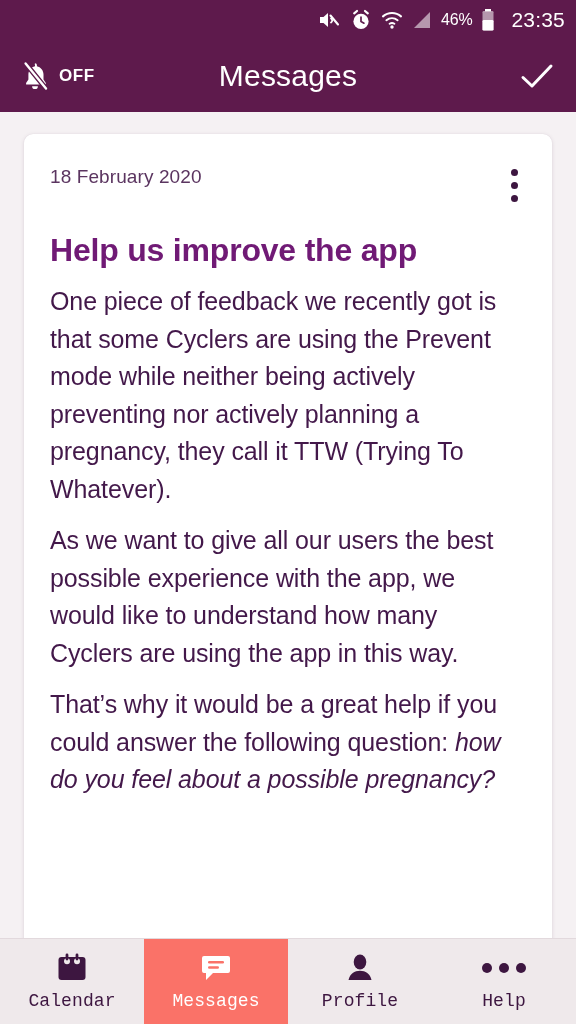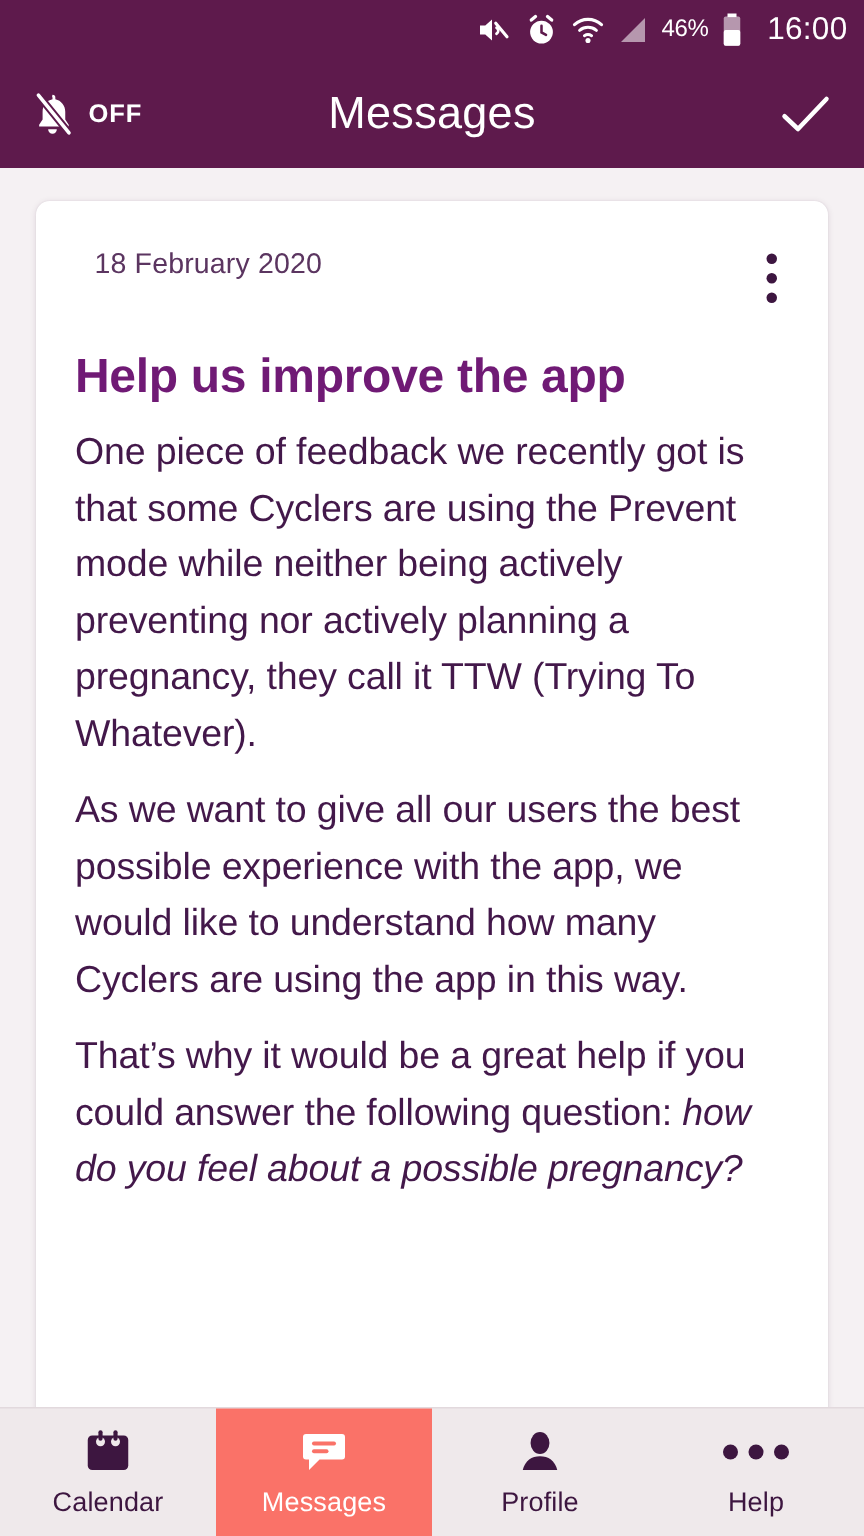--- a/index.html
+++ b/index.html
@@ -56,21 +56,21 @@
   }
   .card {
     background:#FFFFFF;
     border-radius:9px;
     box-shadow:0 1px 4px rgba(60,20,60,0.13), 0 0 1px rgba(60,20,60,0.10);
     padding:30px 26px 26px 26px;
     min-height:900px;
   }
   .card-top { display:flex; align-items:flex-start; }
   .card-date {
-    font-size:19px; color:#5B3560; letter-spacing:0.1px; padding-top:2px;margin-left:13px;
+    font-size:19px; color:#5B3560; letter-spacing:0.1px; padding-top:2px;
   }
   .kebab {
     margin-left:auto; display:flex; flex-direction:column; gap:6px;
     padding:5px 8px 5px 8px; align-items:center;
   }
   .kebab i { width:7px; height:7px; border-radius:50%; background:#3D1640; display:block; }
 
   .card-title {
     font-size:32px; font-weight:700; color:#701a75;
     margin-top:24px; letter-spacing:-0.2px; line-height:1.2;
@@ -88,21 +88,21 @@
     height:86px; flex:0 0 86px;
     background:#EFE9EB;
     display:flex; align-items:stretch;
     border-top:1px solid #E2D9DD;
   }
   .navitem {
     flex:1 1 0; display:flex; flex-direction:column;
     align-items:center; justify-content:center; gap:7px;
     color:#3D1640; background:transparent;
   }
-  .navitem .nav-label { font-size:18px; letter-spacing:0.1px; }
+  .navitem .nav-label { font-size:18px; letter-spacing:0.1px;font-family:Liberation Mono, monospace; }
   .navitem.active { background:#FA7268; color:#FFFFFF; }
   .navicon { height:32px; display:flex; align-items:center; justify-content:center; }
   .dots3 { display:flex; gap:7px; align-items:center; }
   .dots3 i { width:10px; height:10px; border-radius:50%; background:#3D1640; display:block; }
 </style>
 </head>
 <body>
 
 <div class="phone">
 
@@ -126,21 +126,21 @@
       </svg>
       <svg class="sb-ico" width="20" height="20" viewBox="0 0 20 20">
         <path d="M18 2v16H2z" fill="#fff" opacity="0.55"></path>
       </svg>
       <span class="sb-batt">46%</span>
       <svg class="sb-ico" width="14" height="24" viewBox="0 0 14 24">
         <rect x="4" y="1" width="6" height="2.4" fill="#fff"></rect>
         <rect x="1.5" y="3" width="11" height="19.5" rx="1.3" fill="#fff" opacity="0.55"></rect>
         <rect x="1.5" y="12" width="11" height="10.5" rx="1.3" fill="#fff"></rect>
       </svg>
-      <span class="sb-time">16:00</span>
+      <span class="sb-time">23:35</span>
     </div>
   </div>
 
   <div class="appbar">
     <div class="bellgroup">
       <svg width="30" height="32" viewBox="0 0 30 32">
         <path d="M15 3.2a1.9 1.9 0 0 1 1.9 1.9v1.1c3.9.85 6.6 4.2 6.6 8.3v5.1l2.3 3.5v1.3H6.1v-1.3l2.3-3.5v-5.1c0-4.1 2.7-7.45 6.6-8.3V5.1A1.9 1.9 0 0 1 15 3.2z" fill="#fff"></path>
         <path d="M12.1 26.2h5.8a2.9 2.9 0 0 1-5.8 0z" fill="#fff"></path>
         <path d="M5.6 3.4L26 28.6" stroke="#5E1A4C" stroke-width="5" stroke-linecap="round"></path>
         <path d="M5.6 3.4L26 28.6" stroke="#fff" stroke-width="2.4" stroke-linecap="round"></path>

